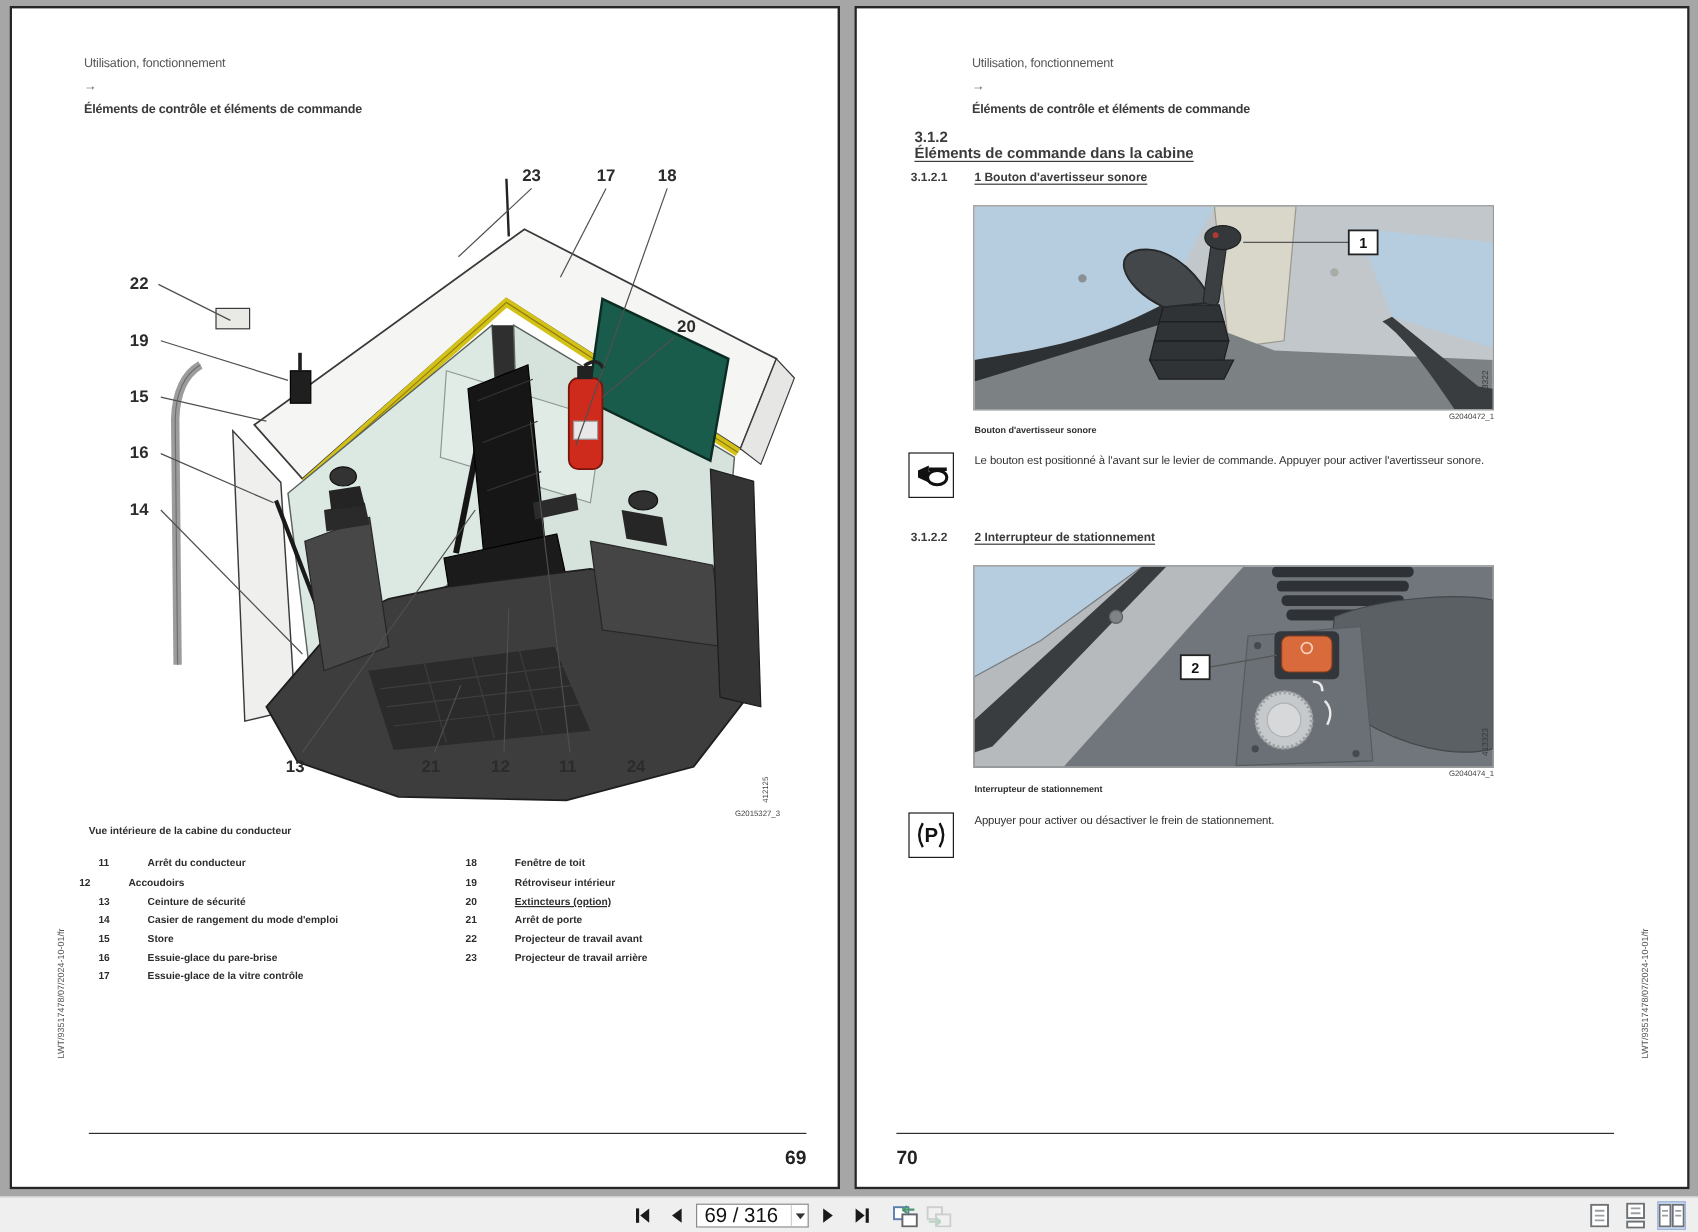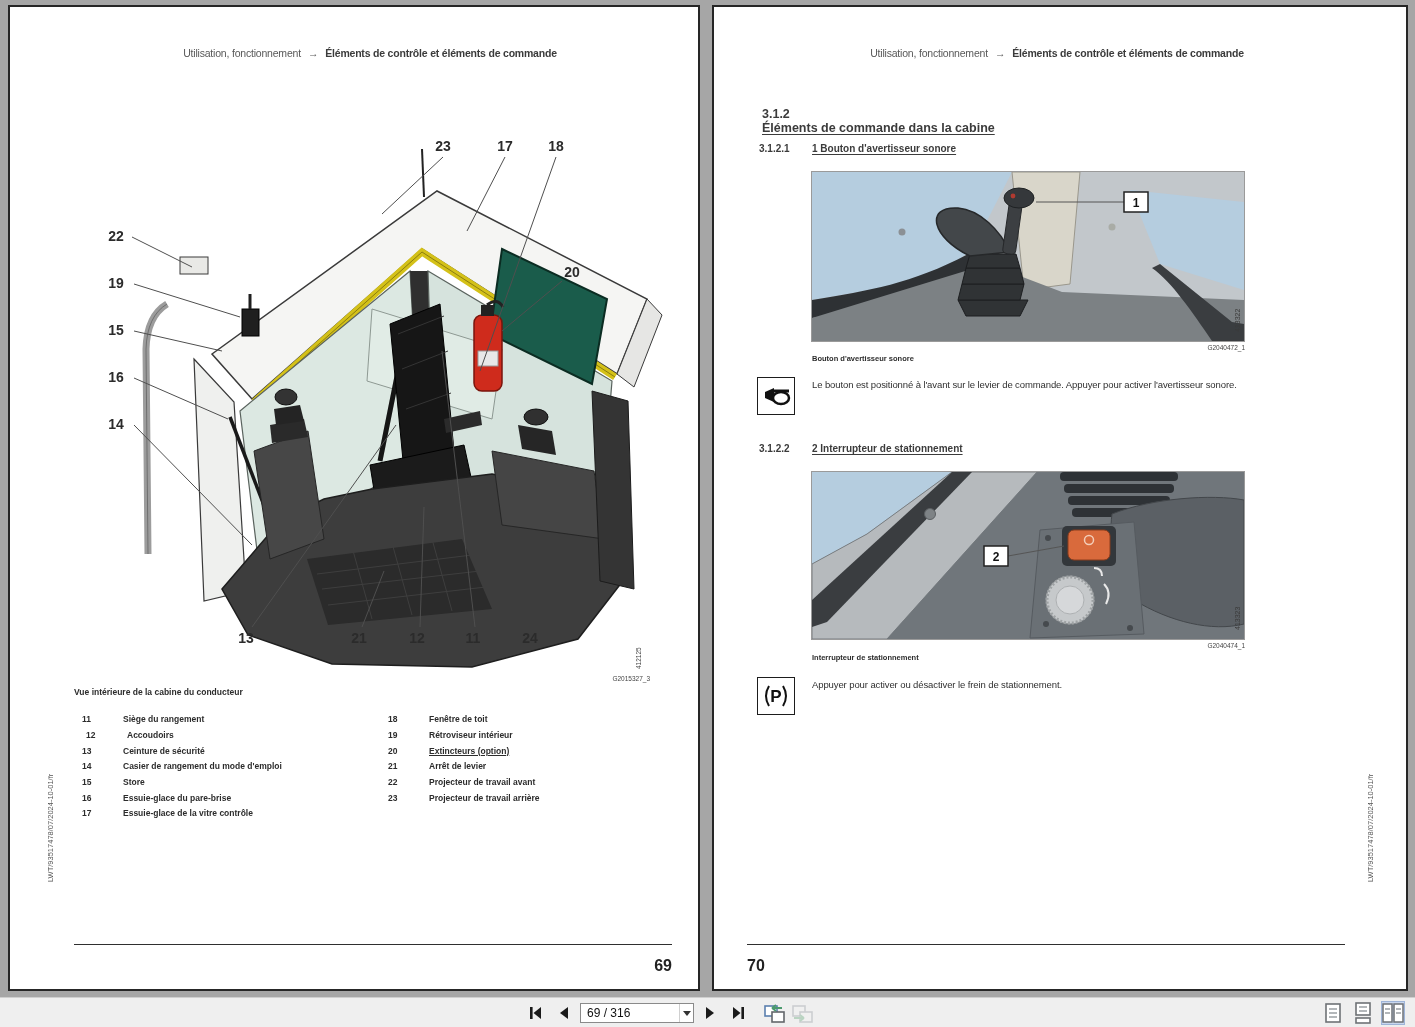--- a/index.html
+++ b/index.html
@@ -4,21 +4,21 @@
 <style>
   * { box-sizing: border-box; margin: 0; padding: 0; }
   html,body { width:1415px; height:1027px; overflow:hidden; }
   body { font-family:"Liberation Sans","DejaVu Sans",sans-serif; background:#a6a6a6; position:relative; }
   #stage { position:absolute; inset:0; }
 
   .page { position:absolute; top:5px; height:986px; background:#ffffff; border:2px solid #262626; }
   #page-left  { left:8px;   width:692px; }
   #page-right { left:712px; width:696px; }
 
-  .hdr { position:absolute; top:40px; display:flex; justify-content:center; gap:7px; font-size:10.5px; letter-spacing:-0.2px; white-space:nowrap; }
+  .hdr { position:absolute; top:40px; display:flex; justify-content:center; gap:7px; font-size:10.5px; letter-spacing:-0.2px; white-space:nowrap;flex-direction:column; }
   .hdr .crumb { color:#585858; }
   .hdr .arrow { color:#585858; }
   .hdr .title { color:#3b3b3b; font-weight:bold; }
 
   .vcode { position:absolute; font-size:7.5px; color:#555; white-space:nowrap; transform:rotate(-90deg); transform-origin:left top; letter-spacing:0; }
 
   .rule { position:absolute; height:1px; background:#2f2f2f; }
   .pagenum { position:absolute; font-size:16px; font-weight:bold; color:#222; }
 
   
@@ -36,21 +36,21 @@
   .photo { position:absolute; border:1px solid #9a9a9a; background:#c2c7cb; overflow:hidden; }
   .cap { position:absolute; font-size:7.5px; font-weight:bold; color:#2c2c2c; }
   .gcode { position:absolute; font-size:6.5px; color:#444; text-align:right; }
   .body-txt { position:absolute; font-size:9.5px; color:#303030; letter-spacing:-0.1px; white-space:nowrap; }
   .sym-box { position:absolute; width:38px; height:38px; border:1.5px solid #1d1d1d; background:#fff; display:flex; align-items:center; justify-content:center; }
 
   
   #toolbar { position:absolute; left:0; right:0; bottom:0; height:30px; background:#efefef; border-top:1px solid #cfcfcf; }
   .tb-center { position:absolute; left:524px; top:0; height:30px; display:flex; align-items:center; gap:4px; }
   .tb-btn { width:24px; height:24px; display:flex; align-items:center; justify-content:center; border:1px solid transparent; }
-  .pagebox { width:114px; height:20px; background:#fff; border:1px solid #8a8a8a; display:flex; align-items:center; font-size:12px; color:#111; padding-left:6px; }
+  .pagebox { width:94px; height:20px; background:#fff; border:1px solid #8a8a8a; display:flex; align-items:center; font-size:17px; color:#111; padding-left:6px; }
   .pagebox .txt { flex:1; }
   .pagebox .dd { width:14px; height:100%; display:flex; align-items:center; justify-content:center; border-left:1px solid #d0d0d0; }
   .tb-right { position:absolute; right:10px; top:0; height:30px; display:flex; align-items:center; gap:6px; }
   .view-btn { width:24px; height:24px; display:flex; align-items:center; justify-content:center; border:1px solid transparent; }
   .view-btn.sel { background:#c9d7ee; border:1px solid #9eb4d8; }
 </style>
 </head>
 <body>
 
 <div id="stage">
@@ -151,31 +151,31 @@
         <text x="458" y="524">24</text>
       </g>
     </svg>
 
     <div class="vcode codes-sm" style="left:625px; top:662px;">412125</div>
     <div class="codes-sm" style="position:absolute; left:560px; top:668px; width:80px; text-align:right;">G2015327_3</div>
 
     <div class="fig-caption" style="left:64px; top:680px;">Vue intérieure de la cabine du conducteur</div>
 
     <div class="legend">
-      <div class="row" style="left:72px; top:707px;"><span class="num">11</span><span>Siège du rangement</span></div>
-      <div class="row" style="left:76px; top:723px;"><span class="num">12</span><span>Accoudoirs</span></div>
+      <div class="row" style="left:72px; top:707px;"><span class="num">11</span><span>Arrêt du conducteur</span></div>
+      <div class="row" style="left:56px; top:723px;"><span class="num">12</span><span>Accoudoirs</span></div>
       <div class="row" style="left:72px; top:739px;"><span class="num">13</span><span>Ceinture de sécurité</span></div>
       <div class="row" style="left:72px; top:754px;"><span class="num">14</span><span>Casier de rangement du mode d'emploi</span></div>
       <div class="row" style="left:72px; top:770px;"><span class="num">15</span><span>Store</span></div>
       <div class="row" style="left:72px; top:786px;"><span class="num">16</span><span>Essuie-glace du pare-brise</span></div>
       <div class="row" style="left:72px; top:801px;"><span class="num">17</span><span>Essuie-glace de la vitre contrôle</span></div>
       <div class="row" style="left:378px; top:707px;"><span class="num">18</span><span>Fenêtre de toit</span></div>
       <div class="row" style="left:378px; top:723px;"><span class="num">19</span><span>Rétroviseur intérieur</span></div>
       <div class="row" style="left:378px; top:739px;text-decoration:underline;"><span class="num">20</span><span>Extincteurs (option)</span></div>
-      <div class="row" style="left:378px; top:754px;"><span class="num">21</span><span>Arrêt de levier</span></div>
+      <div class="row" style="left:378px; top:754px;"><span class="num">21</span><span>Arrêt de porte</span></div>
       <div class="row" style="left:378px; top:770px;"><span class="num">22</span><span>Projecteur de travail avant</span></div>
       <div class="row" style="left:378px; top:786px;"><span class="num">23</span><span>Projecteur de travail arrière</span></div>
     </div>
 
     <div class="vcode" style="left:36px; top:875px;">LWT/93517478/07/2024-10-01/fr</div>
 
     <div class="rule" style="left:64px; top:937px; width:598px;"></div>
     <div class="pagenum" style="left:640px; top:950px; width:22px; text-align:right;">69</div>
   </div>
 

